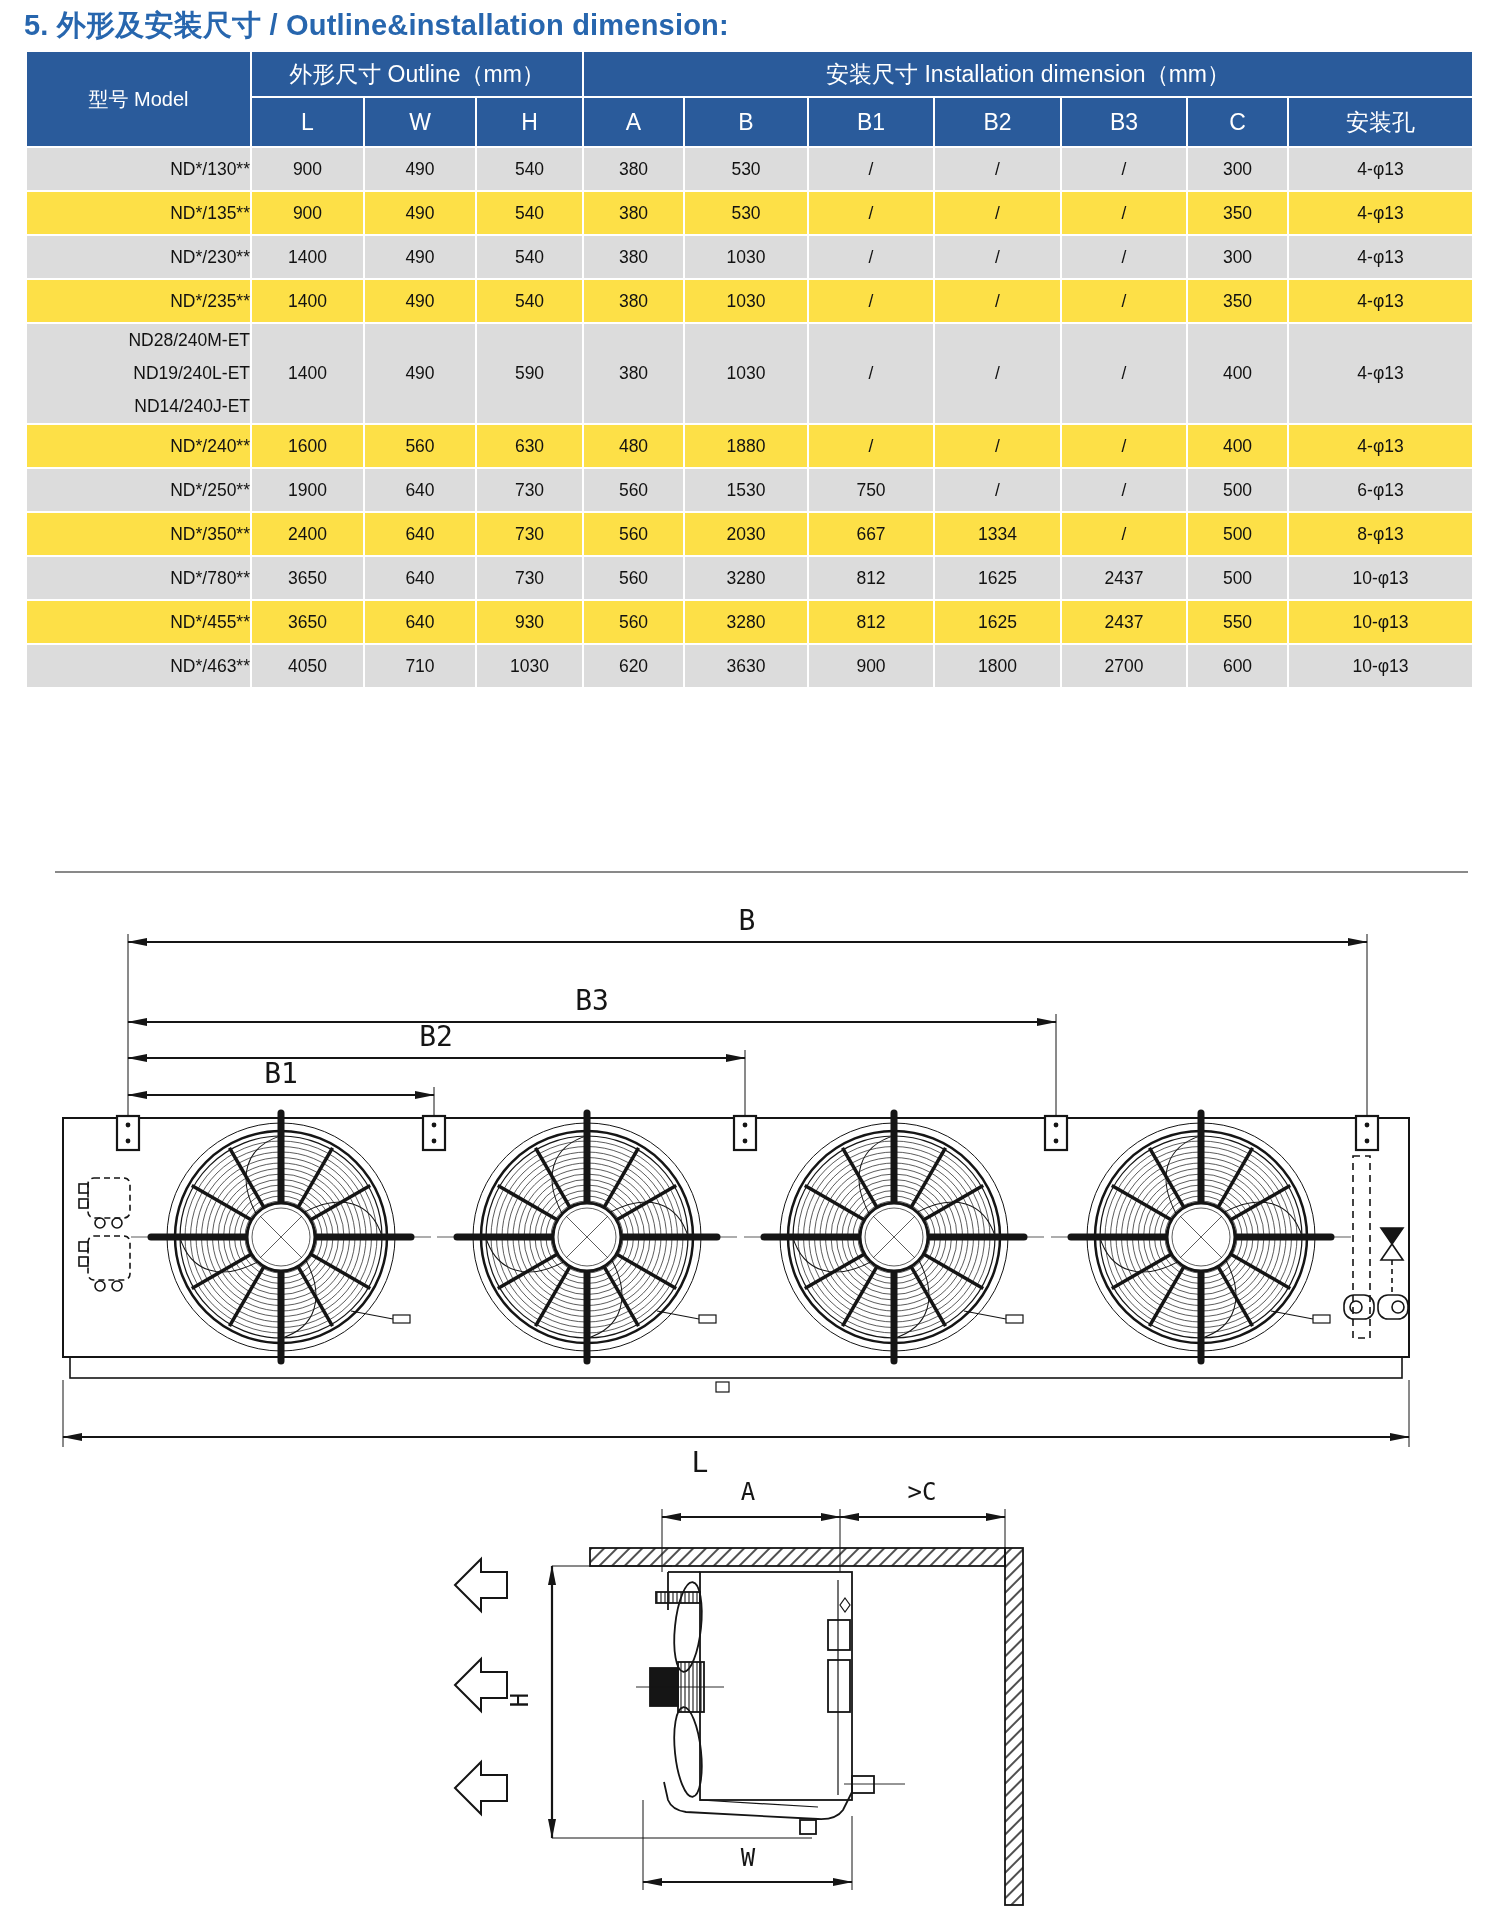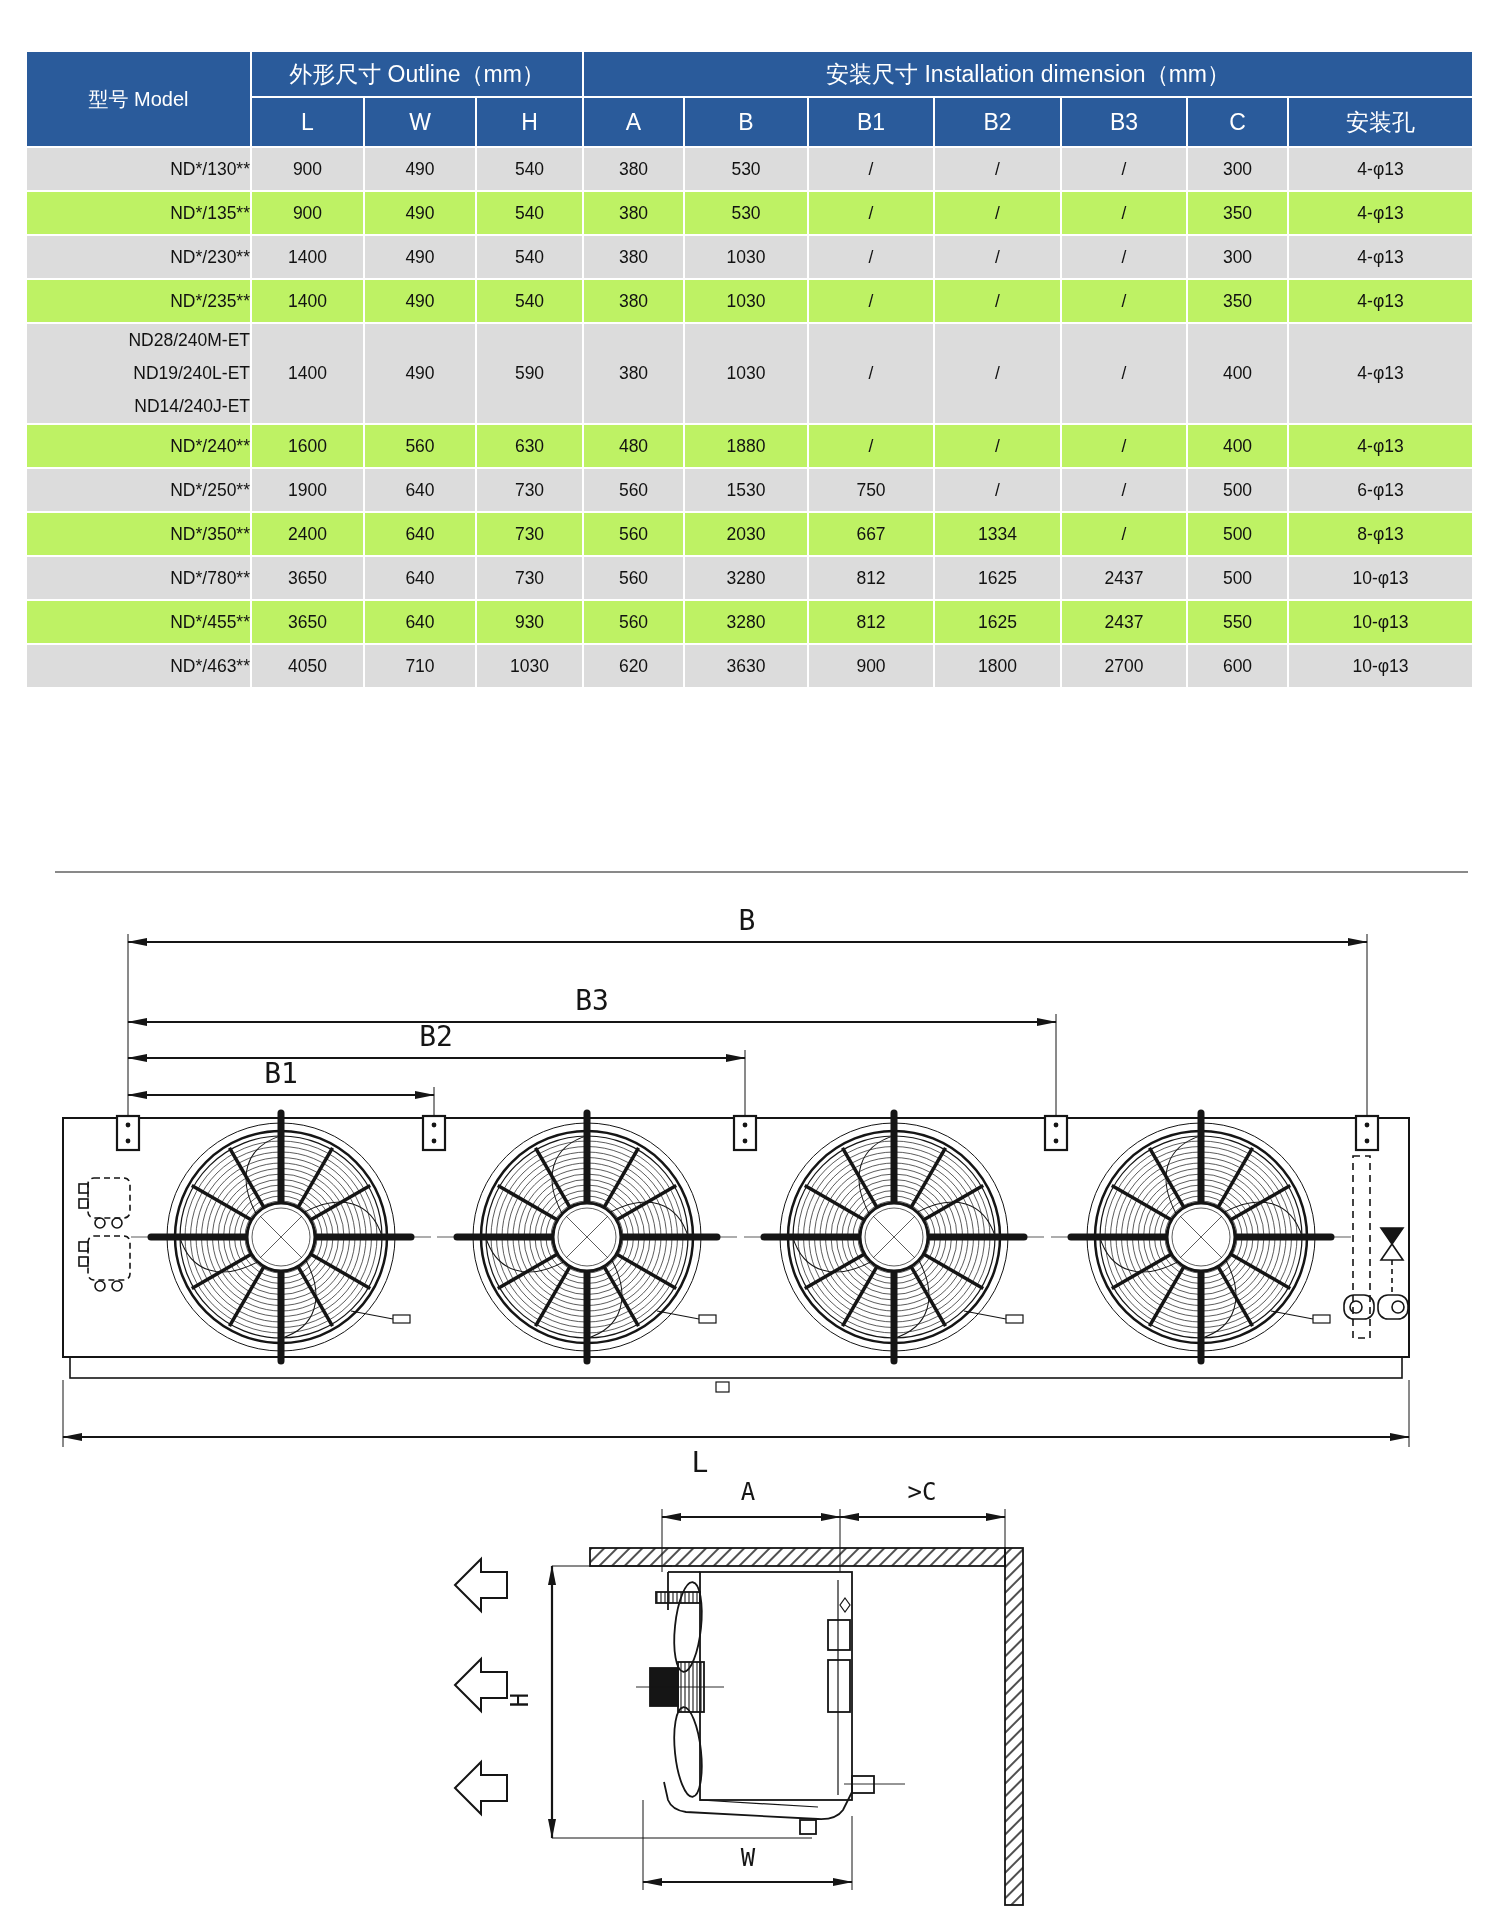--- a/index.html
+++ b/index.html
@@ -8,21 +8,21 @@
 
   .title{position:absolute;left:24px;top:6px;font-size:29px;font-weight:bold;color:#2766ae;letter-spacing:.2px;white-space:nowrap;}
 
   table.spec{position:absolute;left:25px;top:50px;width:1447px;border-collapse:collapse;table-layout:fixed;}
   table.spec th,table.spec td{border:2px solid #ffffff;text-align:center;vertical-align:middle;padding:0;}
   table.spec thead th{background:#2a5b9b;color:#ffffff;font-weight:normal;font-size:23px;}
   table.spec tr.h1 th{height:44px;}
   table.spec tr.h2 th{height:48px;}
   table.spec tbody td{font-size:17.5px;color:#121212;height:42px;}
   table.spec tr.row-gray td{background:#dcdcdc;}
-  table.spec tr.row-blue td{background:#bef264;}
+  table.spec tr.row-blue td{background:#fde047;}
   table.spec td.model div{line-height:33px;text-align:right;}
 
   svg.drawing{position:absolute;left:0;top:870px;}
   .ln{stroke:#151515;fill:none;}
   .dim{stroke:#151515;stroke-width:2.2;fill:none;}
   .ext{stroke:#151515;stroke-width:1;fill:none;}
   .lbl{font-family:"DejaVu Sans Mono",monospace;font-size:28px;fill:#151515;}
   .lbl2{font-family:"DejaVu Sans Mono",monospace;font-size:24px;fill:#151515;}
   .s07{stroke:#151515;stroke-width:.7;fill:none;}
   .s1{stroke:#151515;stroke-width:1;fill:none;}
@@ -30,20 +30,21 @@
   .s16{stroke:#151515;stroke-width:1.6;fill:none;}
   .s25{stroke:#151515;stroke-width:2.5;fill:none;}
   .s35{stroke:#151515;stroke-width:3.5;fill:none;}
   .s7{stroke:#151515;stroke-width:7;fill:none;stroke-linecap:round;}
 </style>
 </head>
 <body>
 
 <div class="page">
 
+  <div class="title">5. 外形及安装尺寸 / Outline&amp;installation dimension:</div>
 
   <table class="spec">
     <colgroup>
       <col style="width:225px">
         <col style="width:113px">
         <col style="width:112px">
         <col style="width:107px">
       <col style="width:101px">
         <col style="width:124px">
         <col style="width:126px">

